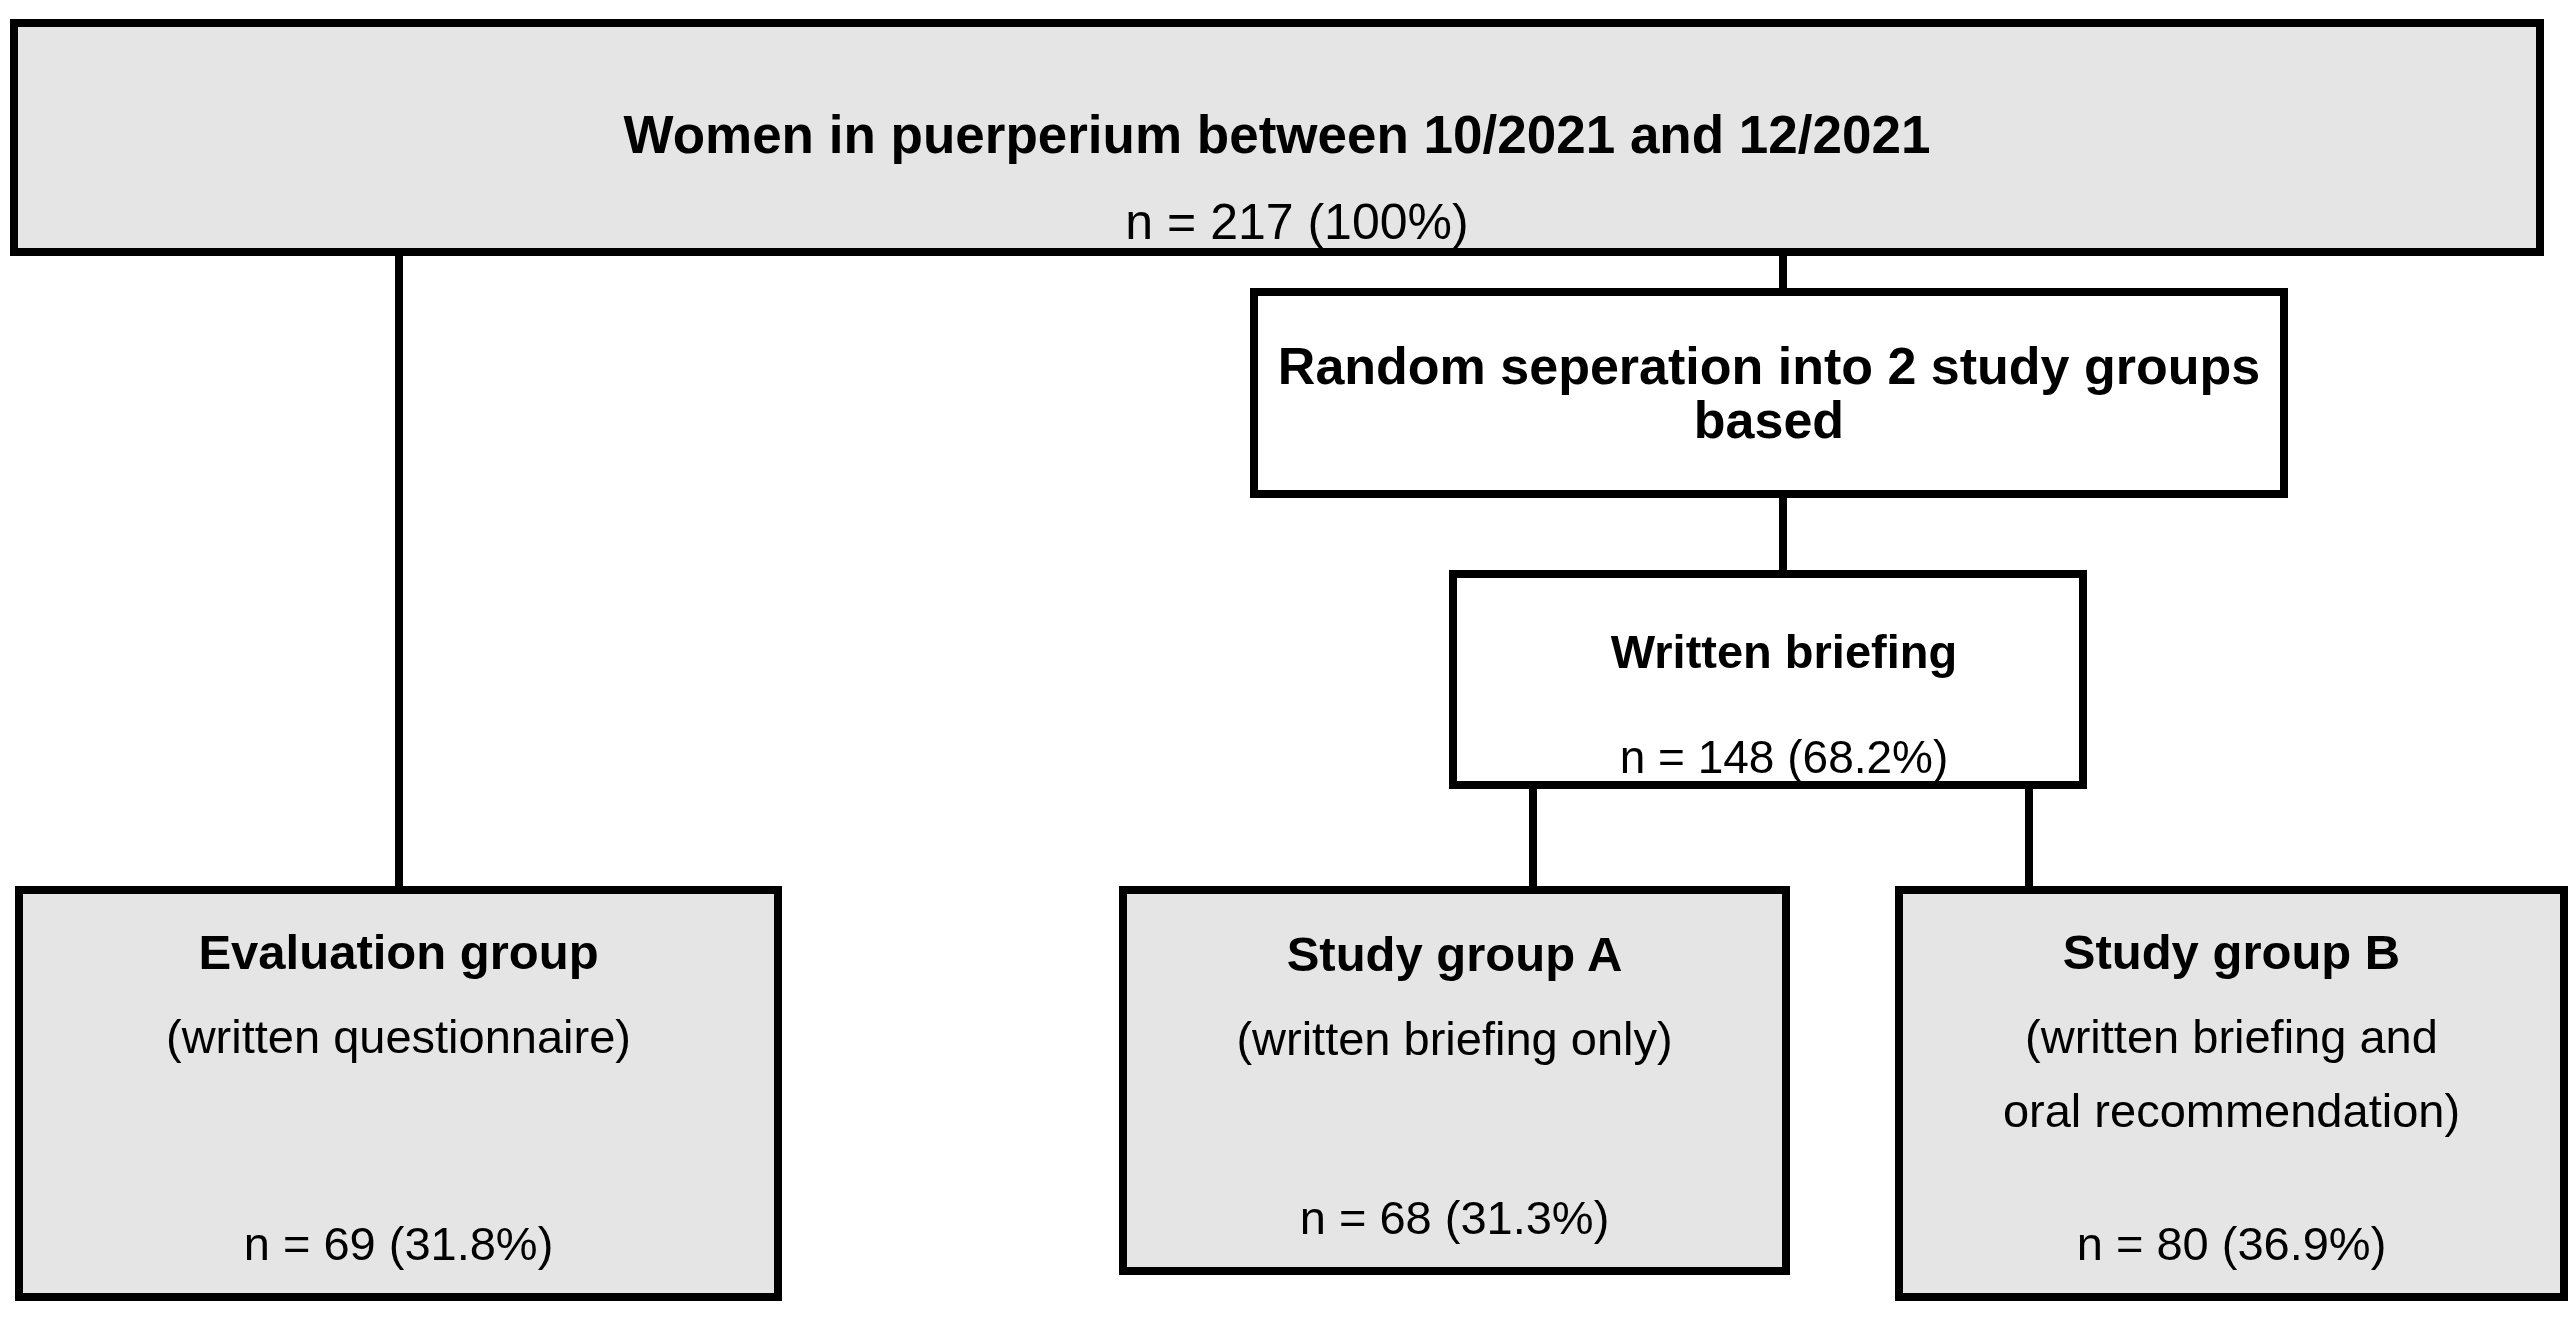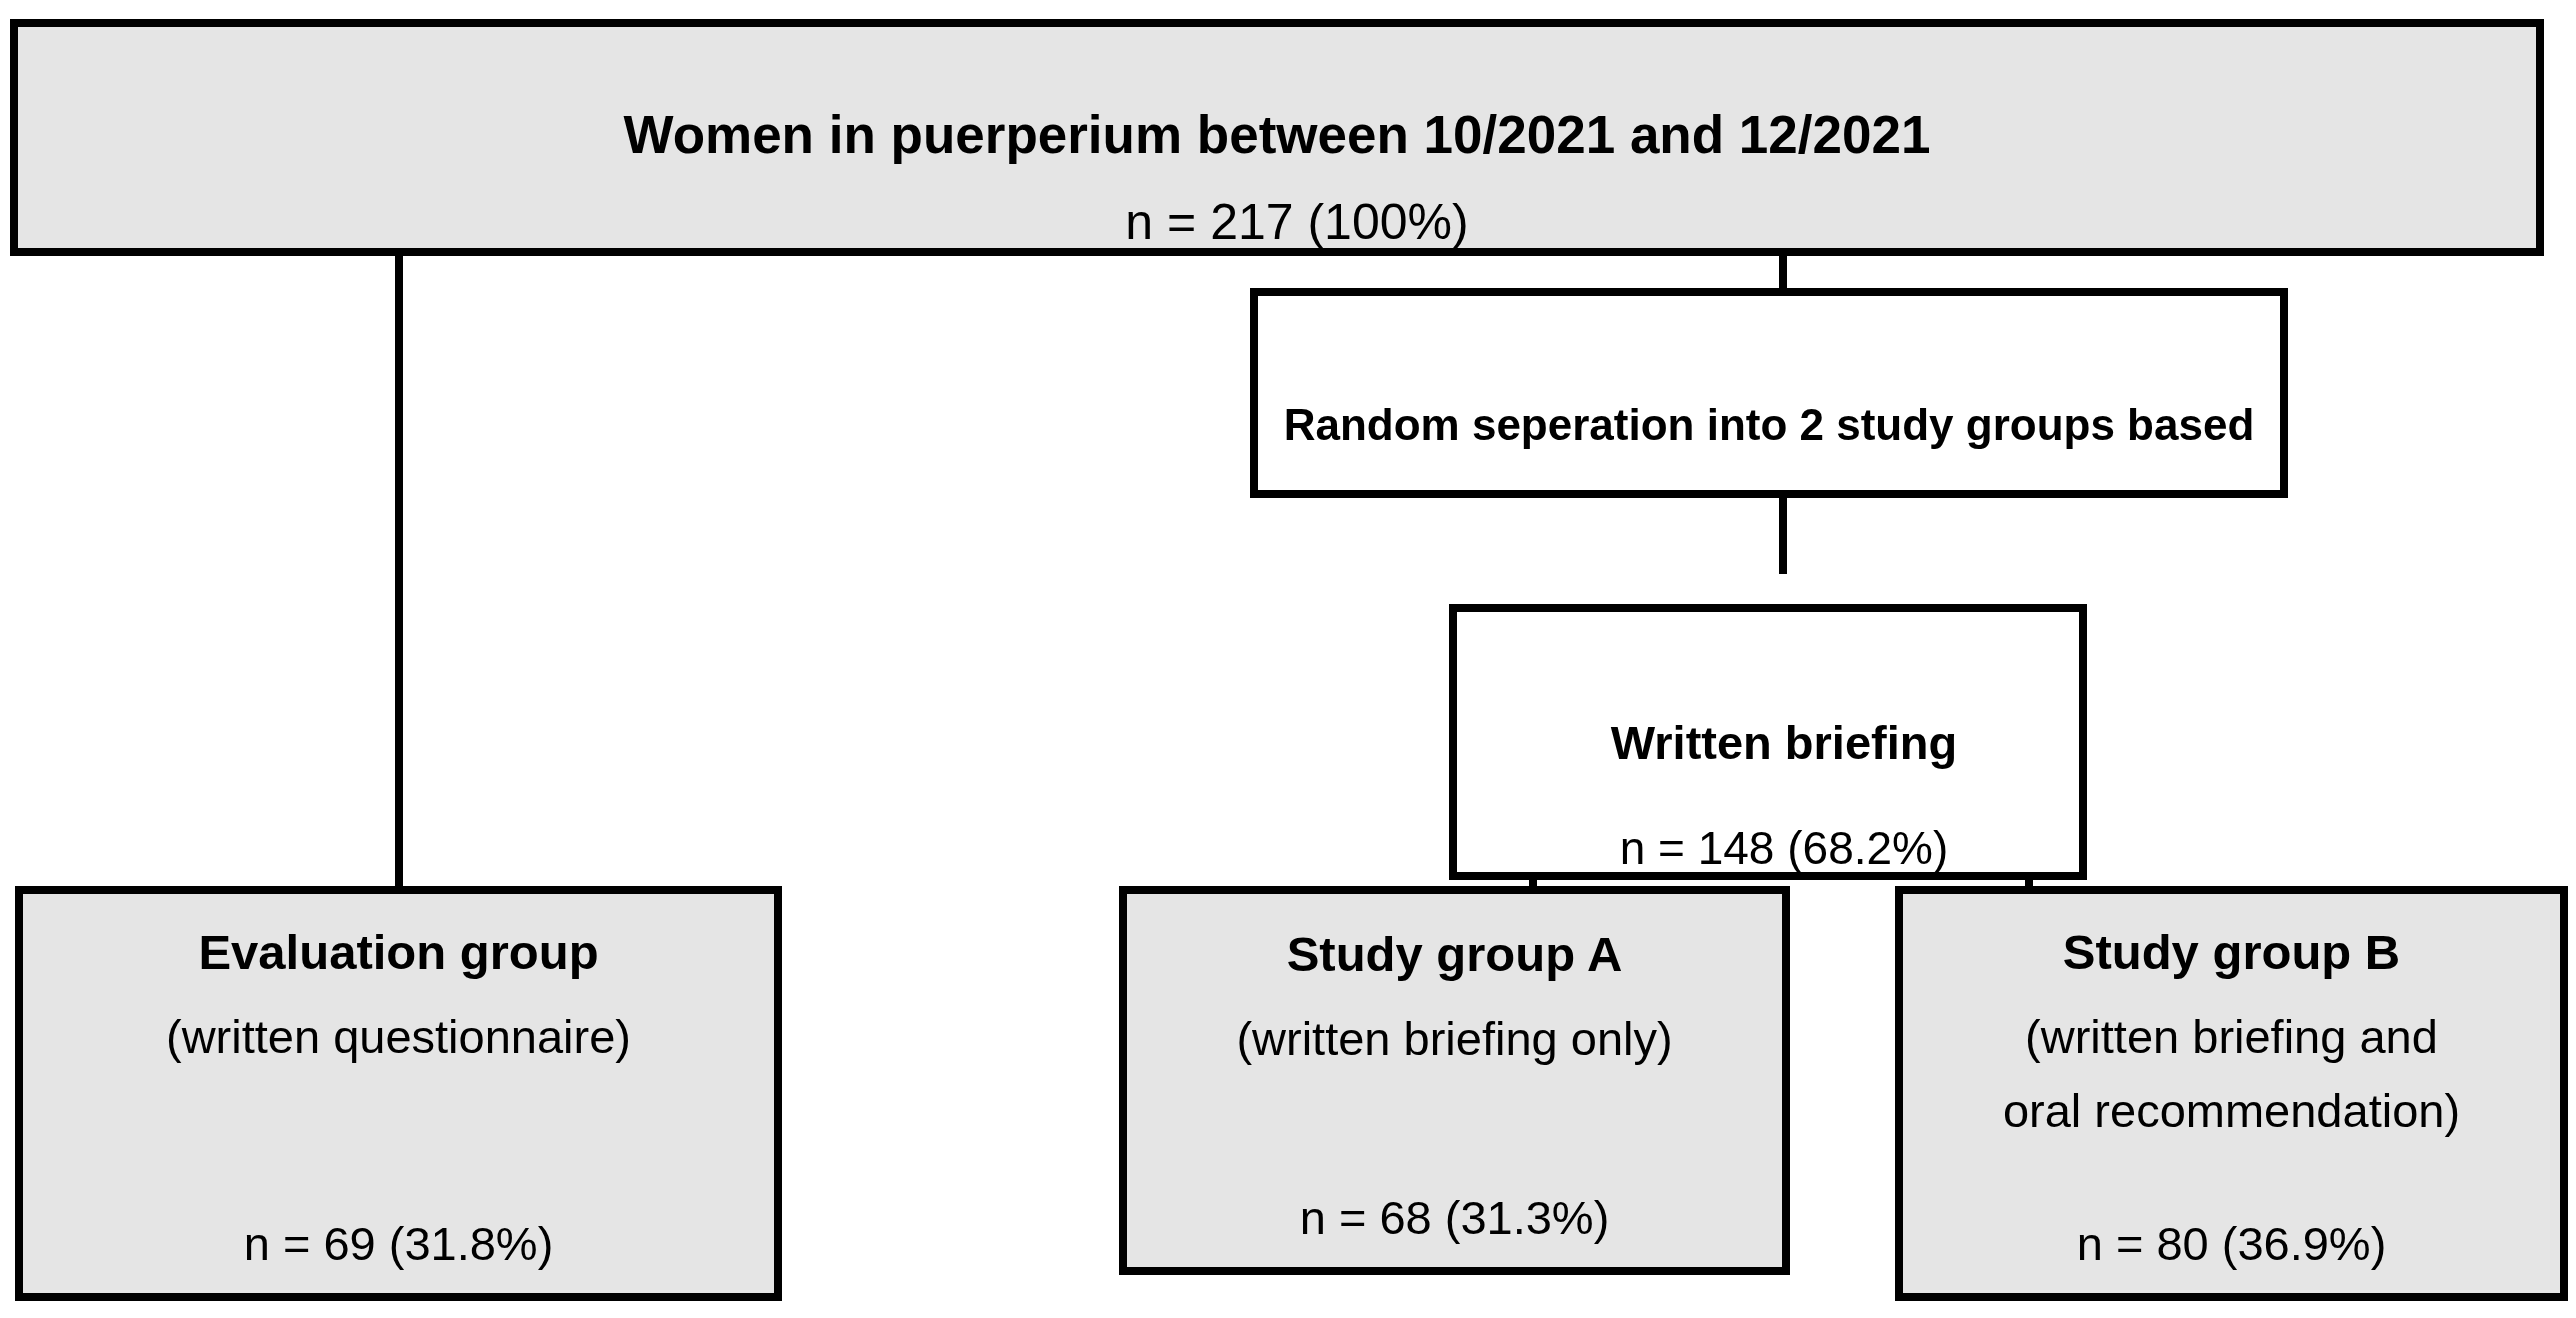--- a/index.html
+++ b/index.html
@@ -60,26 +60,26 @@
     padding-top: 4.3px;
   }
   #node-cohort .title-line { font-size: 53px; margin-bottom: 33px; }
   #node-cohort .plain-line { font-size: 50px; padding-left: 40px; }
 
   #node-randomization {
     left: 1250px; top: 288px;
     width: 1038px; height: 210px;
     font-size: 40px;
   }
-  #node-randomization .title-line { font-size: 44px; margin-top: 32px; }
+  #node-randomization .title-line { font-size: 52px; margin-top: 32px; }
   #node-randomization .l1 { margin-bottom: 42px; }
 
   #node-written-briefing {
-    left: 1449px; top: 604px;
-    width: 638px; height: 276px;
+    left: 1449px; top: 570px;
+    width: 638px; height: 219px;
     font-size: 44px;
     padding-left: 32px;
   }
   #node-written-briefing .title-line { font-size: 47px; margin-bottom: 36px; }
   #node-written-briefing .plain-line { font-size: 46px; margin-top: 20px; }
 
   #node-evaluation {
     left: 15px; top: 886px;
     width: 767px; height: 415px;
     font-size: 44px;

